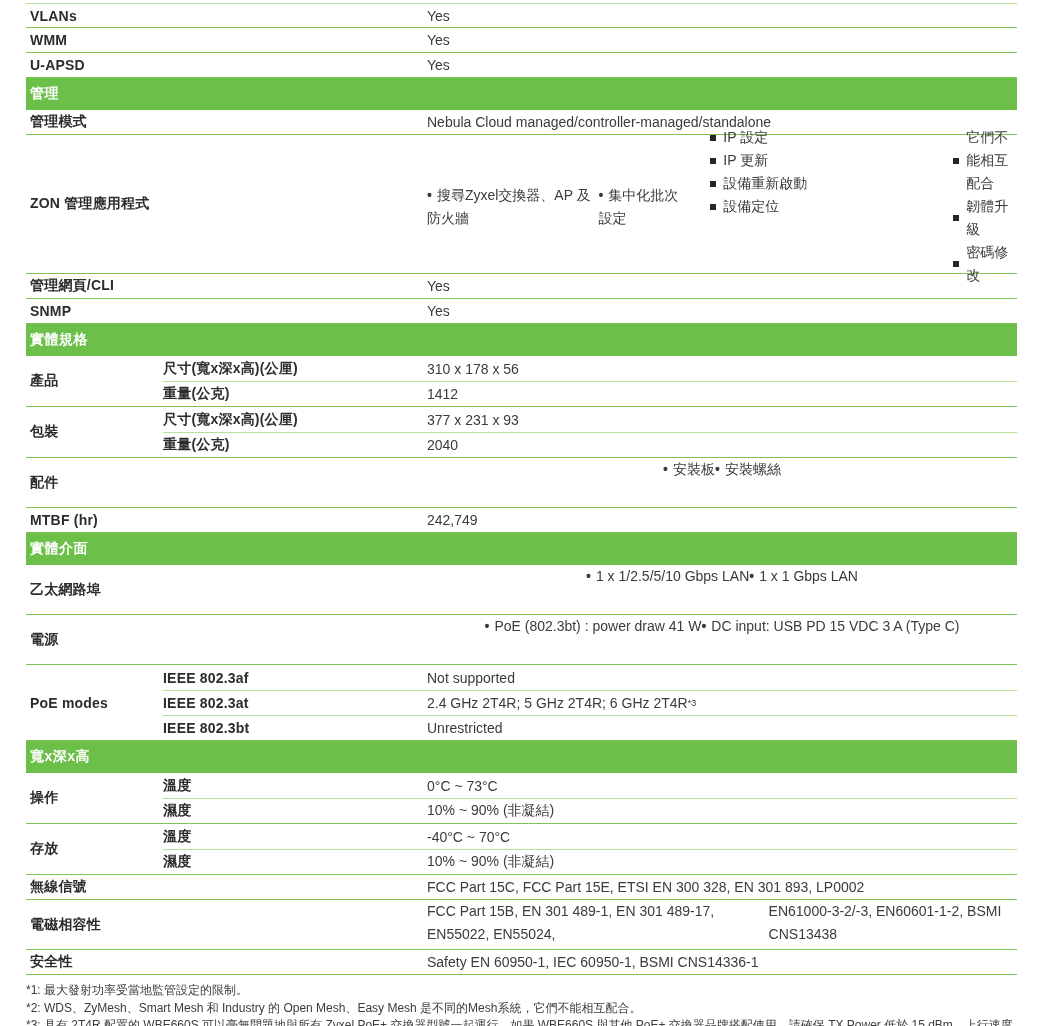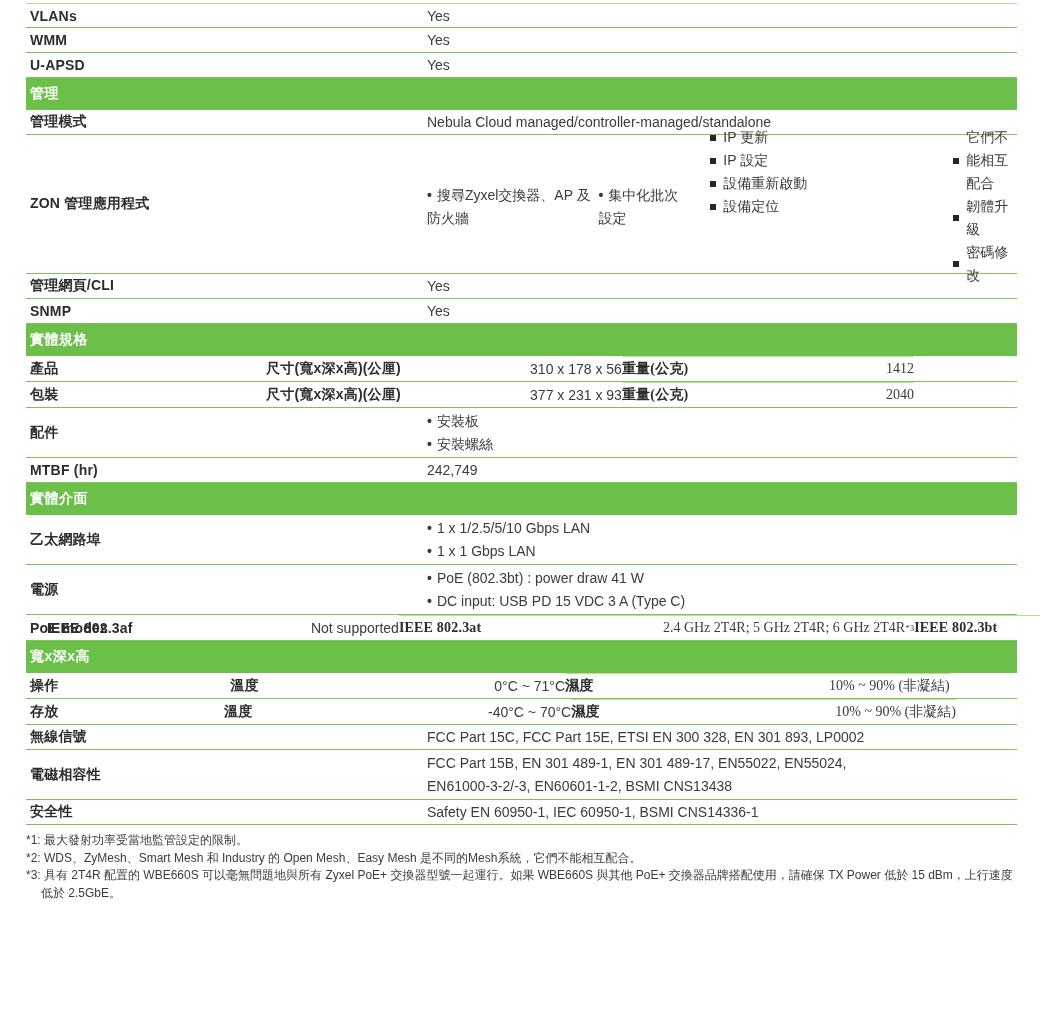--- a/index.html
+++ b/index.html
@@ -24,25 +24,25 @@
 
   .cell { box-sizing:border-box; }
   .cell.label {
     width:137px; flex:none;
     display:flex; align-items:center;
     font-weight:bold; color:#2c2c2c;
     padding-left:4px; letter-spacing:.2px;
   }
   .row.simple .cell.label, .row.wide .cell.label { width:401px; }
   .cell.value { flex:1; display:flex; align-items:center; color:#3b3b3b; }
-  .cell.value.lines { flex-direction:column; align-items:flex-start; justify-content:center; line-height:23px; }
-
-  .subrows { flex:1; display:flex; flex-direction:row;justify-content:center; }
+  .cell.value.lines { flex-direction:row; align-items:flex-start; justify-content:center; line-height:23px; }
+
+  .subrows { flex:1; display:flex; flex-direction:column; }
   .subrow { display:flex; height:25px; flex:none; box-sizing:border-box; }
-  .subrow + .subrow { border-top:1px solid var(--line-light);font-family:Liberation Serif, serif; }
+  .subrow + .subrow { border-top:1px solid var(--line-light); }
   .subrow .cell.sub {
     width:264px; flex:none; display:flex; align-items:center;
     font-weight:bold; color:#2c2c2c; letter-spacing:.2px;
   }
 
   .sec-header {
     height:32px; background:var(--green);
     color:#ffffff; font-weight:bold; letter-spacing:.5px;
     display:flex; align-items:center; padding-left:4px;
     box-sizing:border-box;
@@ -87,22 +87,22 @@
       <div class="cell value">Nebula Cloud managed/controller-managed/standalone</div>
     </div>
 
     <div class="row zon wide">
       <div class="cell label">ZON 管理應用程式</div>
       <div class="cell value zon-val">
         <div class="bullet">搜尋Zyxel交換器、AP 及防火牆</div>
         <div class="bullet">集中化批次設定</div>
         <div class="zon-cols">
           <div class="zon-col left">
+            <div class="sq">IP 設定</div>
             <div class="sq">IP 更新</div>
-            <div class="sq">IP 設定</div>
             <div class="sq">設備重新啟動</div>
             <div class="sq">設備定位</div>
           </div>
           <div class="zon-col">
             <div class="sq">它們不能相互配合</div>
             <div class="sq">韌體升級</div>
             <div class="sq">密碼修改</div>
           </div>
         </div>
       </div>
@@ -203,21 +203,21 @@
       </div>
     </div>
 
     <div class="sec-header">寬x深x高</div>
 
     <div class="row">
       <div class="cell label">操作</div>
       <div class="subrows">
         <div class="subrow">
           <div class="cell sub">溫度</div>
-          <div class="cell value">0°C ~ 71°C</div>
+          <div class="cell value">0°C ~ 73°C</div>
         </div>
         <div class="subrow">
           <div class="cell sub">濕度</div>
           <div class="cell value">10% ~ 90% (非凝結)</div>
         </div>
       </div>
     </div>
 
     <div class="row">
       <div class="cell label">存放</div>

